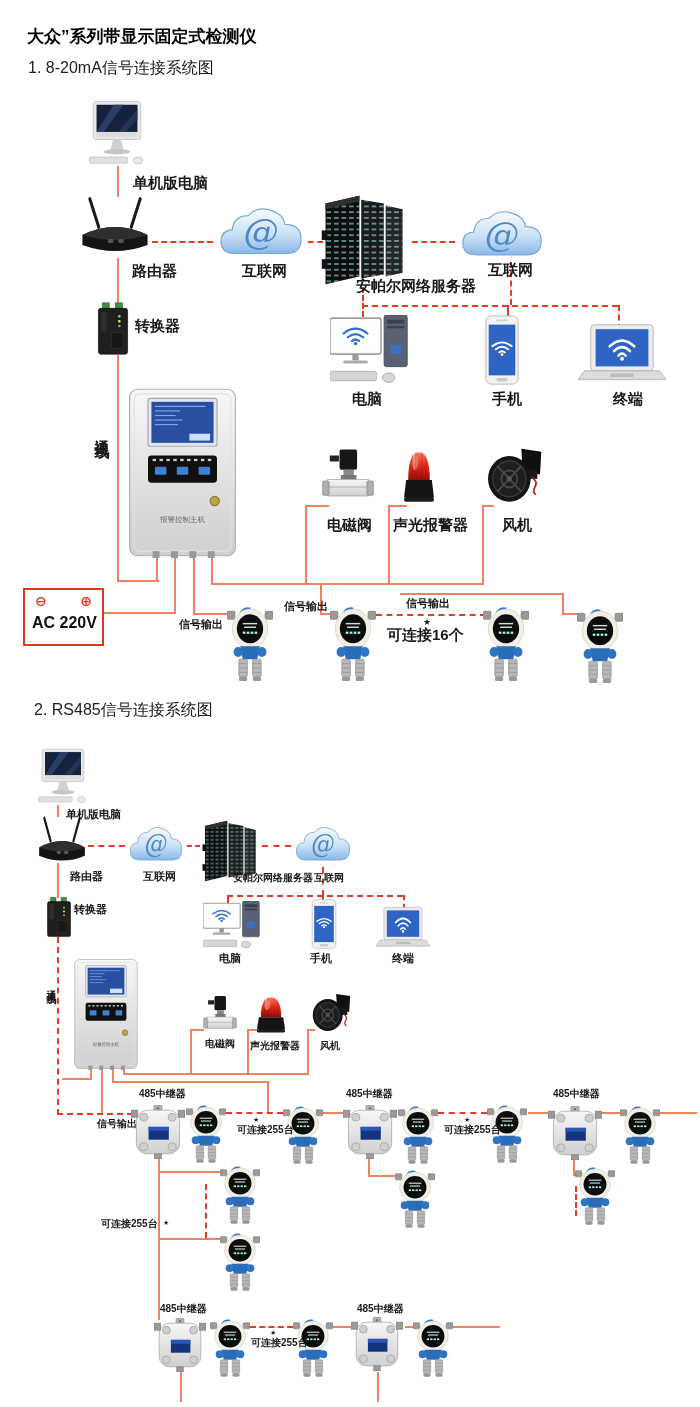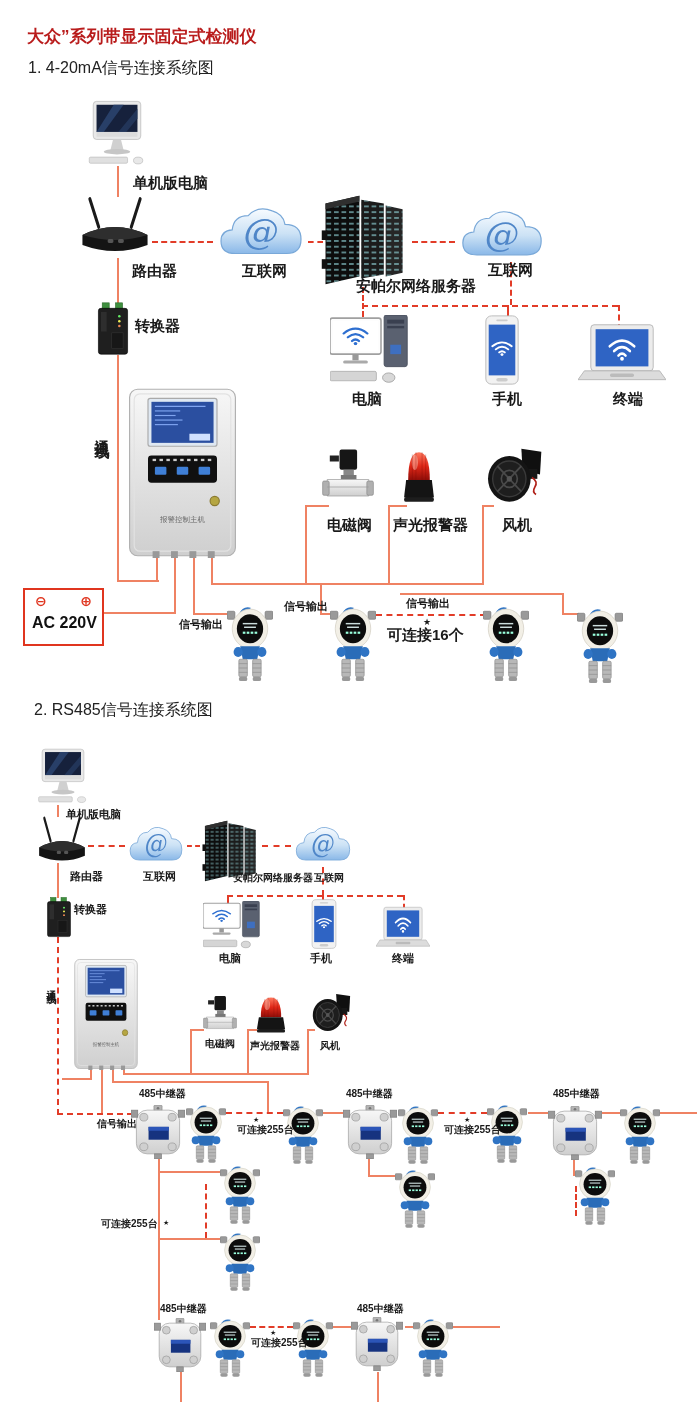--- a/index.html
+++ b/index.html
@@ -1,17 +1,17 @@
 <!DOCTYPE html>
 <html><head>
 <meta charset="utf-8">
 <style>
   html,body{margin:0;padding:0;background:#fff}
   .page{position:relative;width:700px;height:1407px;background:#fff;font-family:"Liberation Sans","DejaVu Sans",sans-serif;overflow:hidden}
-  .title{position:absolute;font-size:17px;font-weight:bold;color:#b91c1c;white-space:nowrap}
+  .title{position:absolute;font-size:17px;font-weight:bold;color:#000000;white-space:nowrap}
   .stitle{position:absolute;font-size:16px;color:#222;white-space:nowrap}
   .dev{position:absolute}
   .ws{position:absolute;background:#ef8263}
   .wdh{position:absolute;border-top:2px dashed #e23c28;height:0}
   .wdv{position:absolute;border-left:2px dashed #e23c28;width:0}
   .lbl{position:absolute;font-weight:bold;font-size:15px;color:#1a1a1a;white-space:nowrap}
   .sm{position:absolute;font-weight:bold;font-size:11px;color:#1a1a1a;white-space:nowrap}
   .lbl2{position:absolute;font-weight:bold;font-size:11px;color:#1a1a1a;white-space:nowrap}
   .sm2{position:absolute;font-weight:bold;font-size:10px;color:#1a1a1a;white-space:nowrap}
   .vtext{writing-mode:vertical-rl;letter-spacing:2px}
@@ -253,21 +253,21 @@
     <rect x="26" y="34" width="30" height="20" fill="#16337f"></rect>
     <rect x="26" y="34" width="30" height="6" fill="#2c55b8"></rect>
     <rect x="35" y="76" width="10" height="8" fill="#9a9a9a" stroke="#7a7a7a"></rect>
   </symbol>
 </defs>
 </svg>
 
 <div class="page">
 
   <div class="title" style="left:27px;top:25px">大众”系列带显示固定式检测仪</div>
-  <div class="stitle" style="left:28px;top:58px">1. 4-20mA信号连接系统图</div>
+  <div class="stitle" style="left:28px;top:58px">1. 8-20mA信号连接系统图</div>
   <div class="stitle" style="left:34px;top:700px">2. RS485信号连接系统图</div>
 
   <div class="ws" style="left:117px;top:166px;width:2px;height:31px"></div>
   <div class="ws" style="left:117px;top:258px;width:2px;height:45px"></div>
   <div class="ws" style="left:117px;top:355px;width:2px;height:227px"></div>
   <div class="ws" style="left:117px;top:580px;width:42px;height:2px"></div>
   <div class="ws" style="left:156px;top:558px;width:2px;height:24px"></div>
   <div class="ws" style="left:174px;top:558px;width:2px;height:56px"></div>
   <div class="ws" style="left:100px;top:612px;width:76px;height:2px"></div>
   <div class="ws" style="left:193px;top:558px;width:2px;height:57px"></div>

